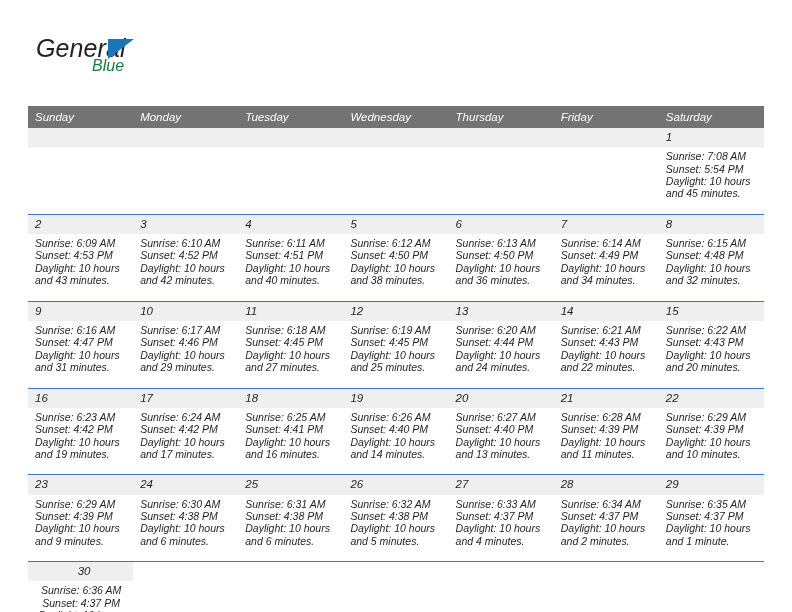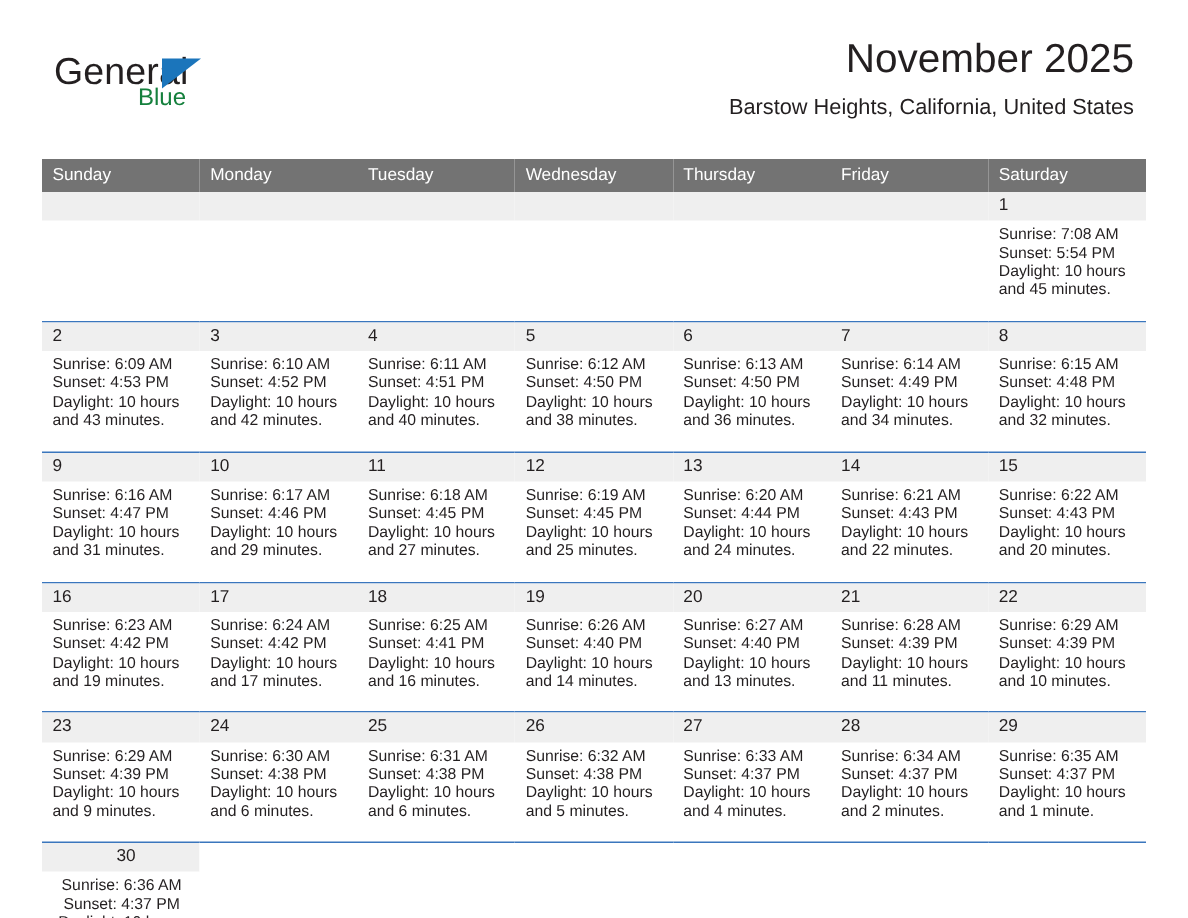--- a/index.html
+++ b/index.html
@@ -13,20 +13,21 @@
     height: 612px;
     font-family: "Liberation Sans", sans-serif;
     color: #231f20;
     overflow: hidden;
   }
   .page {
     position: relative;
     width: 792px;
     height: 612px;
     box-sizing: border-box;
+    font-style: italic;
   }
 
   
   .top-bar {
     position: relative;
     height: 72px;
     padding: 20px 36px 0 36px;
     box-sizing: border-box;
   }
   .brand {
@@ -153,24 +154,20 @@
 <div class="page">
 
   <div class="top-bar">
 
     <div class="brand">
       <span class="brand-general">General</span>
       <span class="brand-flag"></span>
       <span class="brand-blue">Blue</span>
     </div>
 
-    <div class="title-block">
-      <h1 class="cal-title">November 2025</h1>
-      <p class="cal-subtitle">Barstow Heights, California, United States</p>
-    </div>
   </div>
 
   <table class="calendar">
     <thead>
       <tr id="weekday-row">
           <th>Sunday</th>
           <th>Monday</th>
           <th>Tuesday</th>
           <th>Wednesday</th>
           <th>Thursday</th>

